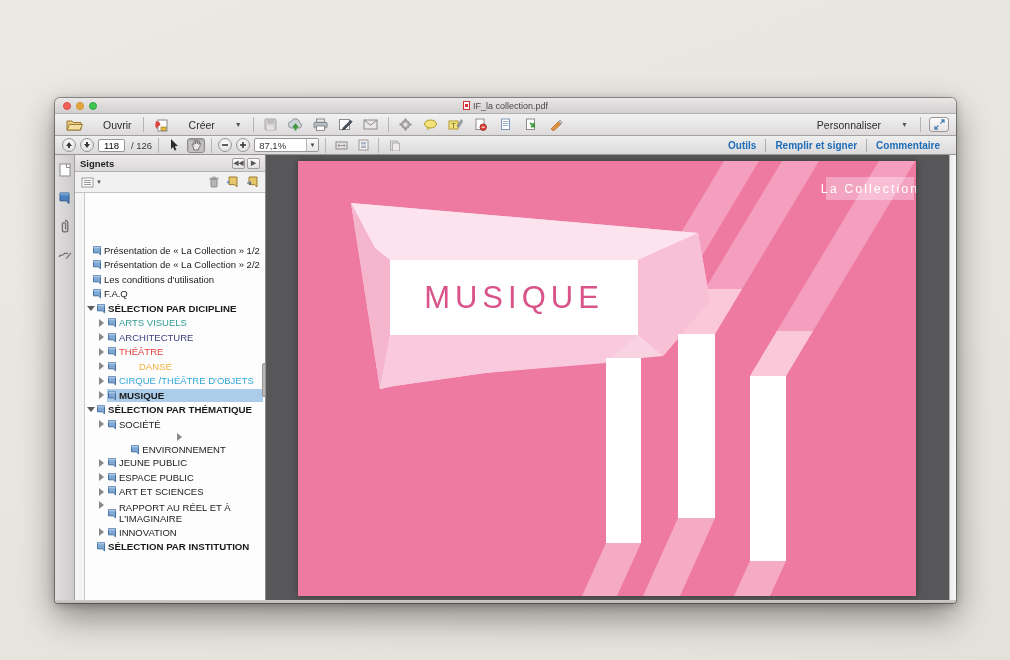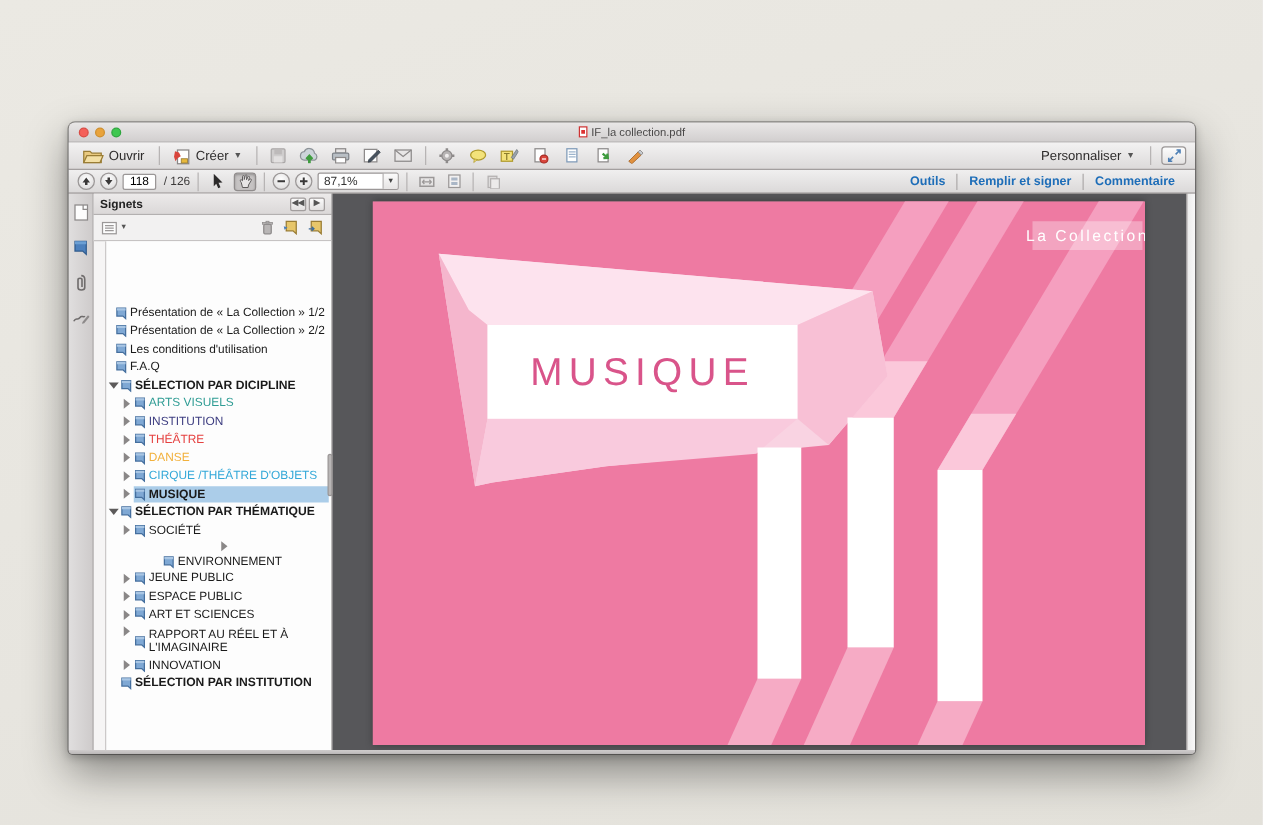--- a/index.html
+++ b/index.html
@@ -33,21 +33,21 @@
   }
   .pdfmini { width:7px; height:9px; background:#fff; border:1px solid #c33; position:relative; display:inline-block; }
   .pdfmini:after { content:""; position:absolute; left:1px; top:2px; width:3px; height:3px; background:#d33; }
   
   .toolbar1 {
     height:22px; flex:0 0 22px;
     background:linear-gradient(#f3f2f2,#dcdada);
     border-bottom:1px solid #a39f9f;
     display:flex; align-items:center; padding:0 7px; gap:5px; font-size:10.5px; color:#2e2c2c;
   }
-  .tbtn { display:flex; align-items:center; gap:4px; padding:1px 4px; border-radius:3px; cursor:default; }
+  .tbtn { display:flex; align-items:center; gap:20px; padding:1px 4px; border-radius:3px; cursor:default; }
   .tbtn .carat { font-size:7px; color:#555; }
   .tsep { width:1px; height:15px; background:#b7b4b4; margin:0 2px; }
   .iconbtn { display:flex; align-items:center; justify-content:center; width:20px; height:17px; border-radius:3px; }
   .right1 { margin-left:auto; display:flex; align-items:center; gap:6px; }
   .expandbtn { width:20px; height:15px; border:1px solid #9c9898; border-radius:3px;
     background:linear-gradient(#fdfdfd,#e4e2e2); display:flex; align-items:center; justify-content:center; }
   
   .toolbar2 {
     height:19px; flex:0 0 19px;
     background:linear-gradient(#f0efef,#dbd9d9);
@@ -457,42 +457,42 @@
             <span class="bm-arrow">
               <span class="arr-r"></span>
             </span>
             <span style="display: flex; align-items: center; flex: 1 1 0%;">
               <span class="bm-flag">
                 <svg width="10" height="11" viewBox="0 0 10 11">
                   <path d="M1.5 1.5 H8.5 V9.8 L6.3 7.8 H1.5 Z" fill="#7fa8d4" stroke="#456f9e" stroke-width="1"></path>
                   <path d="M1.5 1.5 H8.5 V3.4 H1.5 Z" fill="#a9c6e4"></path>
                 </svg>
               </span>
-              <span class="bm-label" style="color: rgb(61, 61, 128);">INSTITUTION</span>
+              <span class="bm-label" style="color: rgb(61, 61, 128);">ARCHITECTURE</span>
             </span>
           </div>
           <div class="bm-row" style="padding-left: 11px;">
             <span class="bm-arrow">
               <span class="arr-r"></span>
             </span>
             <span style="display: flex; align-items: center; flex: 1 1 0%;">
               <span class="bm-flag">
                 <svg width="10" height="11" viewBox="0 0 10 11">
                   <path d="M1.5 1.5 H8.5 V9.8 L6.3 7.8 H1.5 Z" fill="#7fa8d4" stroke="#456f9e" stroke-width="1"></path>
                   <path d="M1.5 1.5 H8.5 V3.4 H1.5 Z" fill="#a9c6e4"></path>
                 </svg>
               </span>
               <span class="bm-label" style="color: rgb(229, 65, 64);">THÉÂTRE</span>
             </span>
           </div>
           <div class="bm-row" style="padding-left: 11px;">
             <span class="bm-arrow">
               <span class="arr-r"></span>
             </span>
-            <span style="display: flex; align-items: center; flex: 1 1 0%;">
+            <span style="display: flex; align-items: center; flex: 1 1 0%; gap: 20px;">
               <span class="bm-flag">
                 <svg width="10" height="11" viewBox="0 0 10 11">
                   <path d="M1.5 1.5 H8.5 V9.8 L6.3 7.8 H1.5 Z" fill="#7fa8d4" stroke="#456f9e" stroke-width="1"></path>
                   <path d="M1.5 1.5 H8.5 V3.4 H1.5 Z" fill="#a9c6e4"></path>
                 </svg>
               </span>
               <span class="bm-label" style="color: rgb(242, 177, 61);">DANSE</span>
             </span>
           </div>
           <div class="bm-row" style="padding-left: 11px;">

